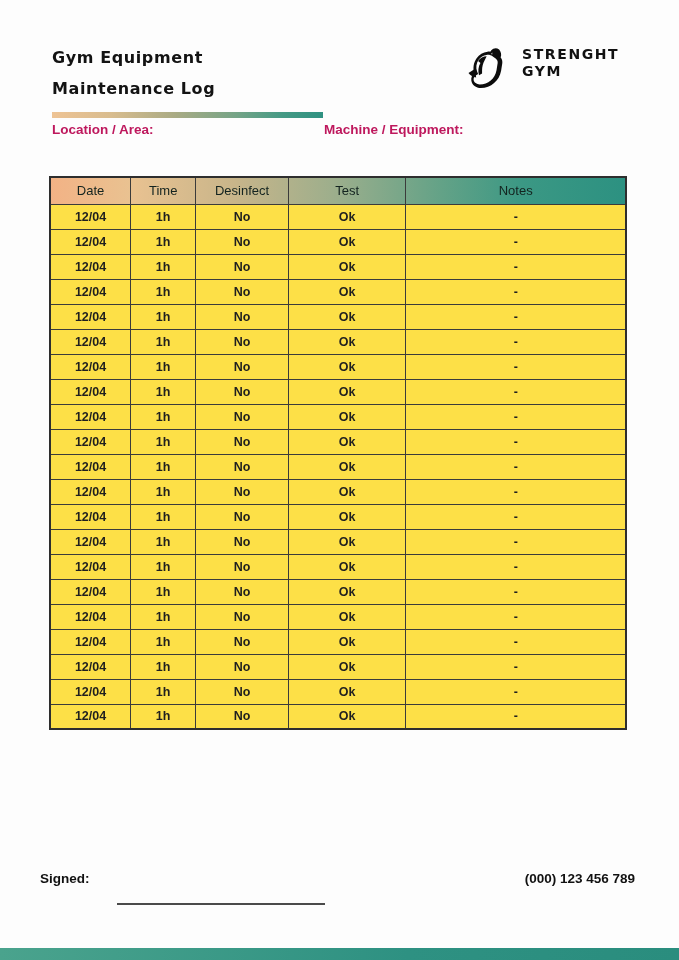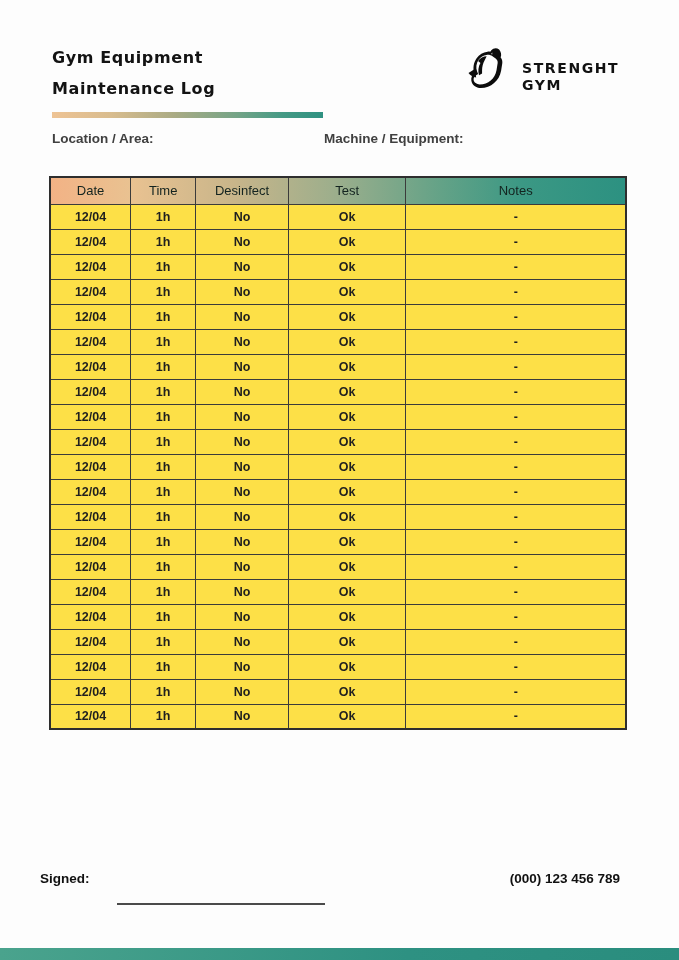--- a/index.html
+++ b/index.html
@@ -34,34 +34,34 @@
   .logo {
     position: absolute;
     left: 464px;
     top: 46px;
     display: flex;
     align-items: flex-start;
   }
   .logo-icon { width: 48px; height: 44px; margin-top: 1px; }
   .logo-text {
     margin-left: 10px;
-    margin-top: 14px;
+    margin-top: 0;
     font-family: "DejaVu Sans", sans-serif;
     font-size: 14px;
     font-weight: 700;
     letter-spacing: 1.6px;
     line-height: 17px;
     color: #111111;
   }
   .field-label {
     position: absolute;
-    top: 131px;
+    top: 122px;
     font-size: 13.5px;
     font-weight: 700;
-    color: #404040;
+    color: #be185d;
   }
   .field-label.location { left: 52px; }
   .field-label.machine { left: 324px; }
   .log-table {
     position: absolute;
     left: 49px;
     top: 176px;
     width: 578px;
     border-collapse: collapse;
     table-layout: fixed;
@@ -97,21 +97,21 @@
   .signed-label {
     position: absolute;
     left: 40px;
     top: 871px;
     font-size: 13.5px;
     font-weight: 700;
     color: #111111;
   }
   .phone-number {
     position: absolute;
-    right: 59px;
+    right: 44px;
     top: 871px;
     font-size: 13.5px;
     font-weight: 700;
     color: #111111;
   }
   .signature-line {
     position: absolute;
     left: 117px;
     top: 903px;
     width: 208px;

